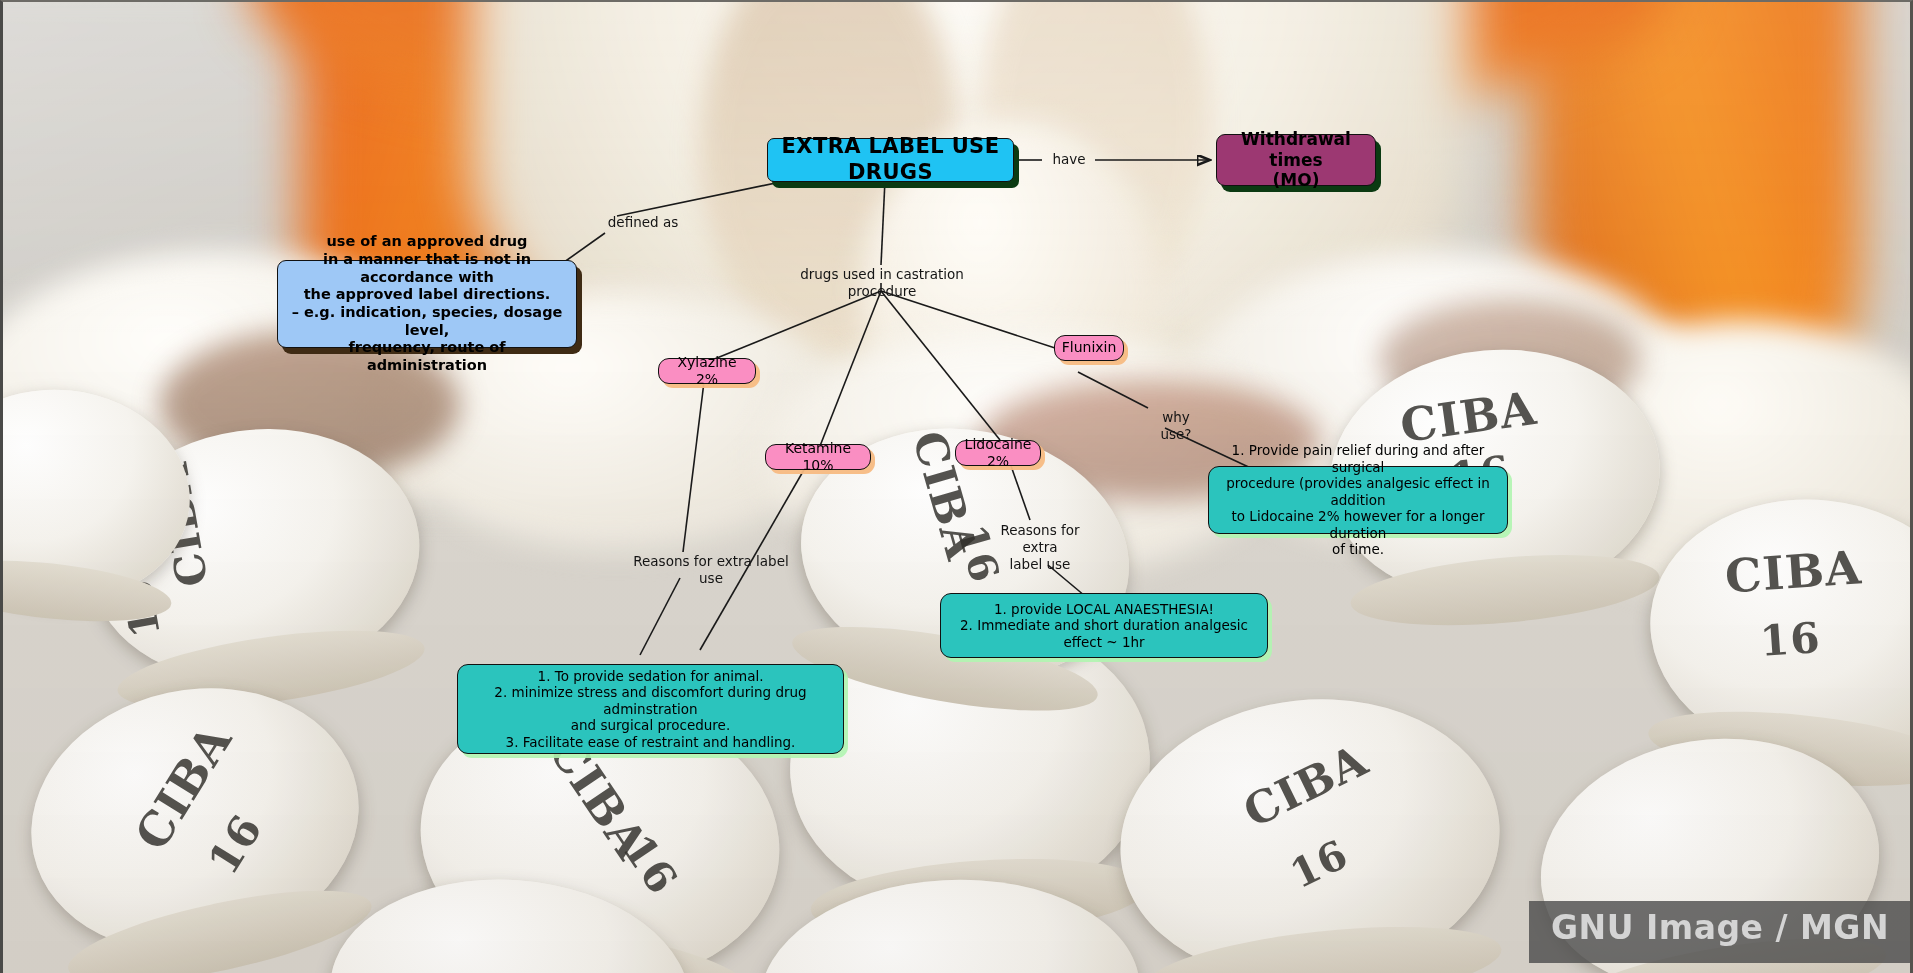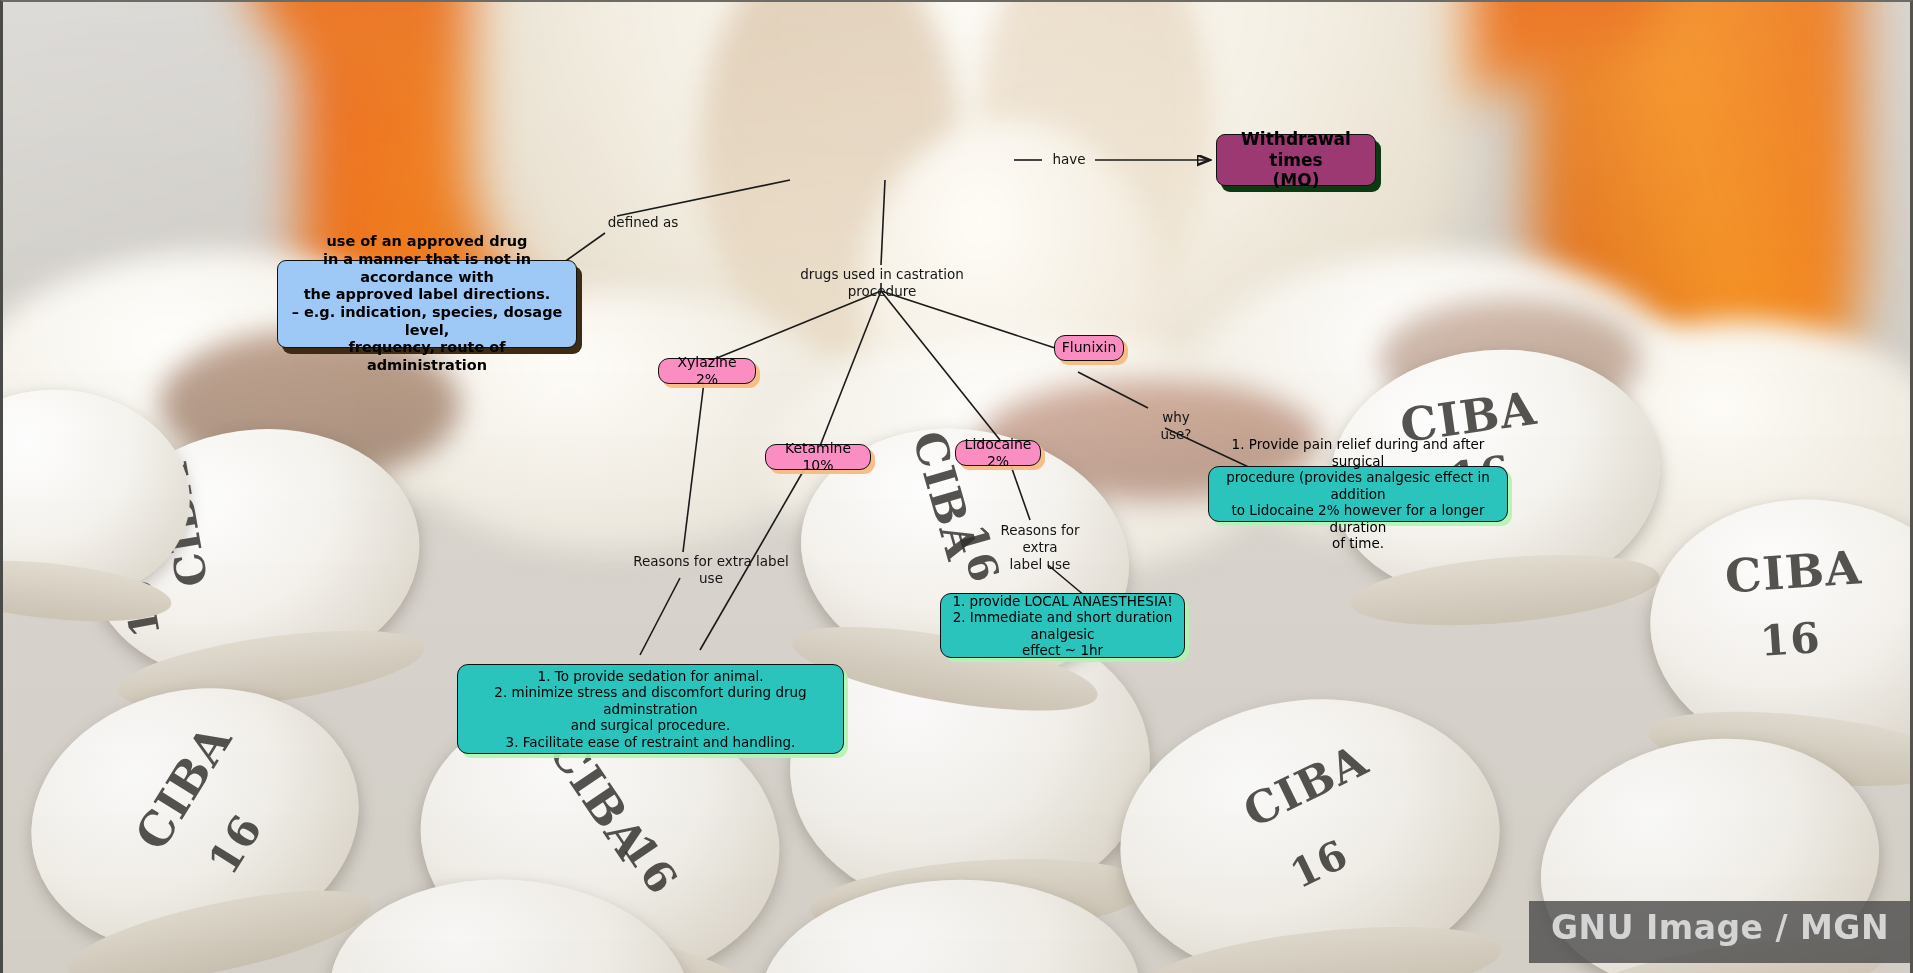--- a/index.html
+++ b/index.html
@@ -268,20 +268,23 @@
 
     <line x1="805" y1="468" x2="700" y2="650"></line>
 
     <line x1="1010" y1="463" x2="1030" y2="520"></line>
     <line x1="1048" y1="565" x2="1085" y2="596"></line>
 
     <line x1="1078" y1="372" x2="1148" y2="408"></line>
     <line x1="1165" y1="428" x2="1255" y2="470"></line>
   </svg>
 
+  <div class="node node-root" style="left:767px;top:138px;width:247px;height:44px;">
+    <span>EXTRA LABEL USE DRUGS</span>
+  </div>
 
   <div class="node node-purple" style="left:1216px;top:134px;width:160px;height:52px;white-space:pre-line;">
     <span>Withdrawal times
 (MO)</span>
   </div>
 
   <div class="node node-blue" style="left:277px;top:260px;width:300px;height:88px;white-space:pre-line;">
     <span>use of an approved drug
 in a manner that is not in accordance with
 the approved label directions.
@@ -305,27 +308,27 @@
     <span>Flunixin</span>
   </div>
 
   <div class="node node-teal" style="left:457px;top:664px;width:387px;height:90px;white-space:pre-line;">
     <span>1. To provide sedation for animal.
 2. minimize stress and discomfort during drug adminstration
 and surgical procedure.
 3. Facilitate ease of restraint and handling.</span>
   </div>
 
-  <div class="node node-teal" style="left:940px;top:593px;width:245px;height:65px;white-space:pre-line;">
+  <div class="node node-teal" style="left:940px;top:593px;width:328px;height:65px;white-space:pre-line;">
     <span>1. provide LOCAL ANAESTHESIA!
 2. Immediate and short duration analgesic
 effect ~ 1hr</span>
   </div>
 
-  <div class="node node-teal" style="left:1208px;top:466px;width:300px;height:56px;white-space:pre-line;">
+  <div class="node node-teal" style="left:1208px;top:466px;width:300px;height:68px;white-space:pre-line;">
     <span>1. Provide pain relief during and after surgical
 procedure (provides analgesic effect in addition
 to Lidocaine 2% however for a longer duration
 of time.</span>
   </div>
 
   <div class="elabel" style="left:1043px;top:151px;width:52px;">have</div>
 
   <div class="elabel" style="left:606px;top:214px;width:74px;">defined as</div>
 

